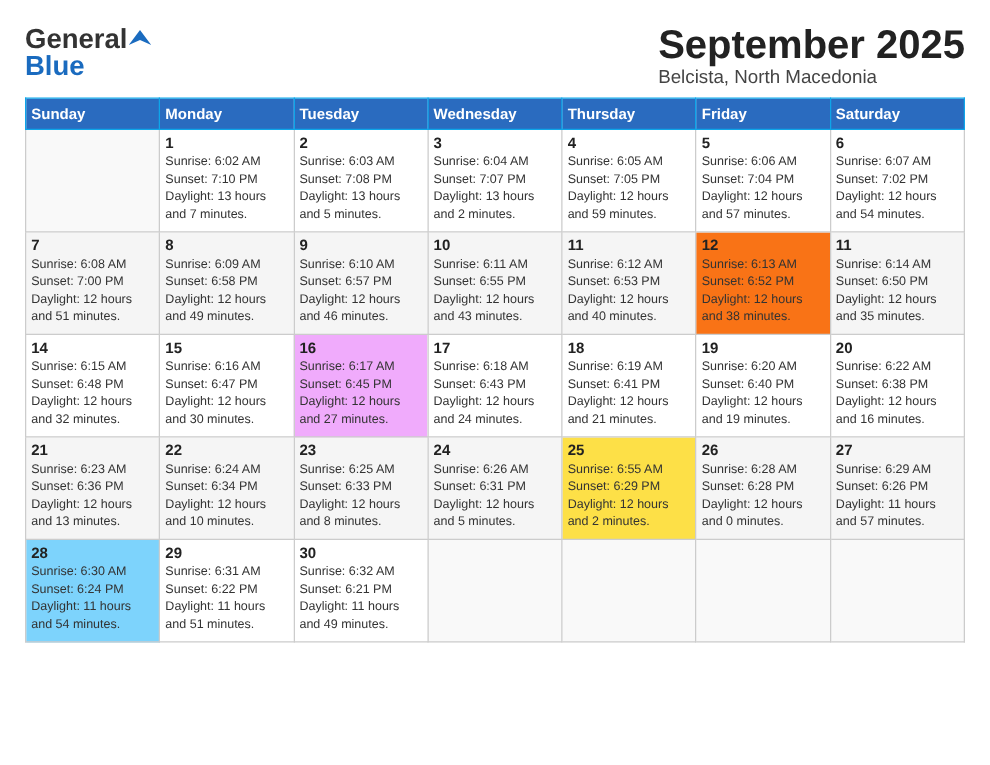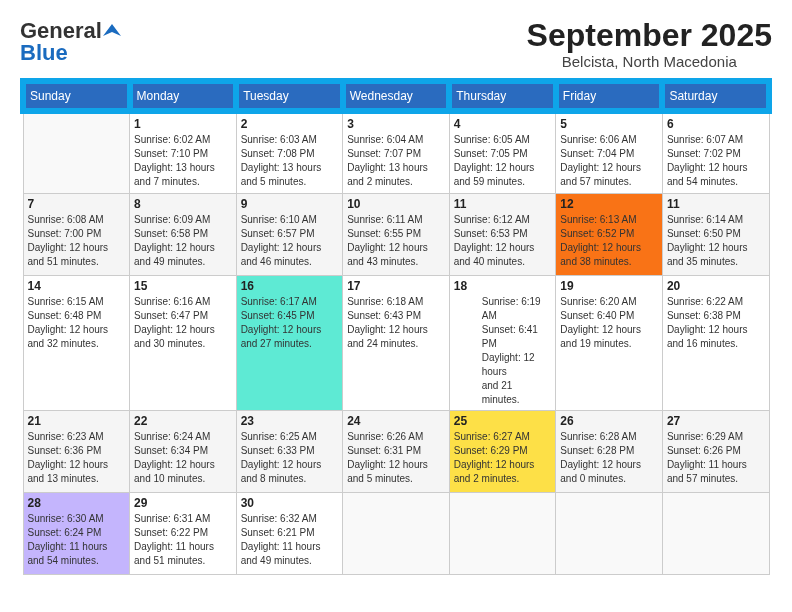--- a/index.html
+++ b/index.html
@@ -21,45 +21,45 @@
       justify-content: space-between;
       align-items: flex-start;
       margin-bottom: 8px;
     }
     .logo {
       display: flex;
       flex-direction: column;
       align-items: flex-start;
     }
     .title-area {
-      text-align: center;
+      text-align: left;
     }
     .month-title {
       font-size: 32px;
       font-weight: bold;
       color: #222;
       line-height: 1.1;
     }
     .location {
       font-size: 15px;
       color: #444;
     }
     .calendar {
       width: 100%;
       border-collapse: collapse;
       table-layout: fixed;
     }
     .calendar th {
       background: #2a6bbf;
       color: #fff;
       font-size: 12px;
-      font-weight: normal;
+      font-weight: bold;
       padding: 5px 4px;
       text-align: left;
-      border: 6px solid #0ea5e9;
+      border: 1px solid #0ea5e9;
     }
     .calendar td {
       border: 1px solid #ccc;
       vertical-align: top;
       padding: 3px 4px;
       font-size: 9.5px;
       color: #333;
       height: 82px;
     }
     .day-num {
@@ -215,37 +215,37 @@
 Daylight: 12 hours
 and 32 minutes.</div>
           </td>
           <td style="background: rgb(255, 255, 255);">
             <span class="day-num">15</span>
             <div class="day-info" style="white-space: pre-line;">Sunrise: 6:16 AM
 Sunset: 6:47 PM
 Daylight: 12 hours
 and 30 minutes.</div>
           </td>
-          <td style="background: #5eead4; margin-top: 22px;">
+          <td style="background: #f0abfc; margin-top: 22px;">
             <span class="day-num">16</span>
             <div class="day-info" style="white-space: pre-line;">Sunrise: 6:17 AM
 Sunset: 6:45 PM
 Daylight: 12 hours
 and 27 minutes.</div>
           </td>
           <td style="background: rgb(255, 255, 255);">
             <span class="day-num">17</span>
             <div class="day-info" style="white-space: pre-line;">Sunrise: 6:18 AM
 Sunset: 6:43 PM
 Daylight: 12 hours
 and 24 minutes.</div>
           </td>
           <td style="background: rgb(255, 255, 255);">
             <span class="day-num">18</span>
-            <div class="day-info" style="white-space: pre-line; margin-left: 28px;">Sunrise: 6:19 AM
+            <div class="day-info" style="white-space: pre-line;">Sunrise: 6:19 AM
 Sunset: 6:41 PM
 Daylight: 12 hours
 and 21 minutes.</div>
           </td>
           <td style="background: rgb(255, 255, 255);">
             <span class="day-num">19</span>
             <div class="day-info" style="white-space: pre-line;">Sunrise: 6:20 AM
 Sunset: 6:40 PM
 Daylight: 12 hours
 and 19 minutes.</div>
@@ -282,42 +282,42 @@
           </td>
           <td style="background: rgb(245, 245, 245);">
             <span class="day-num">24</span>
             <div class="day-info" style="white-space: pre-line;">Sunrise: 6:26 AM
 Sunset: 6:31 PM
 Daylight: 12 hours
 and 5 minutes.</div>
           </td>
           <td style="background: #fde047;">
             <span class="day-num">25</span>
-            <div class="day-info" style="white-space: pre-line;">Sunrise: 6:27 AM
+            <div class="day-info" style="white-space: pre-line;">Sunrise: 6:55 AM
 Sunset: 6:29 PM
 Daylight: 12 hours
 and 2 minutes.</div>
           </td>
           <td style="background: rgb(245, 245, 245);">
             <span class="day-num">26</span>
             <div class="day-info" style="white-space: pre-line;">Sunrise: 6:28 AM
 Sunset: 6:28 PM
 Daylight: 12 hours
 and 0 minutes.</div>
           </td>
           <td style="background: rgb(245, 245, 245);">
             <span class="day-num">27</span>
             <div class="day-info" style="white-space: pre-line;">Sunrise: 6:29 AM
 Sunset: 6:26 PM
 Daylight: 11 hours
 and 57 minutes.</div>
           </td>
         </tr>
         <tr>
-          <td style="background: #c4b5fd;">
+          <td style="background: #7dd3fc;">
             <span class="day-num">28</span>
             <div class="day-info" style="white-space: pre-line;">Sunrise: 6:30 AM
 Sunset: 6:24 PM
 Daylight: 11 hours
 and 54 minutes.</div>
           </td>
           <td style="background: rgb(255, 255, 255);">
             <span class="day-num">29</span>
             <div class="day-info" style="white-space: pre-line;">Sunrise: 6:31 AM
 Sunset: 6:22 PM

